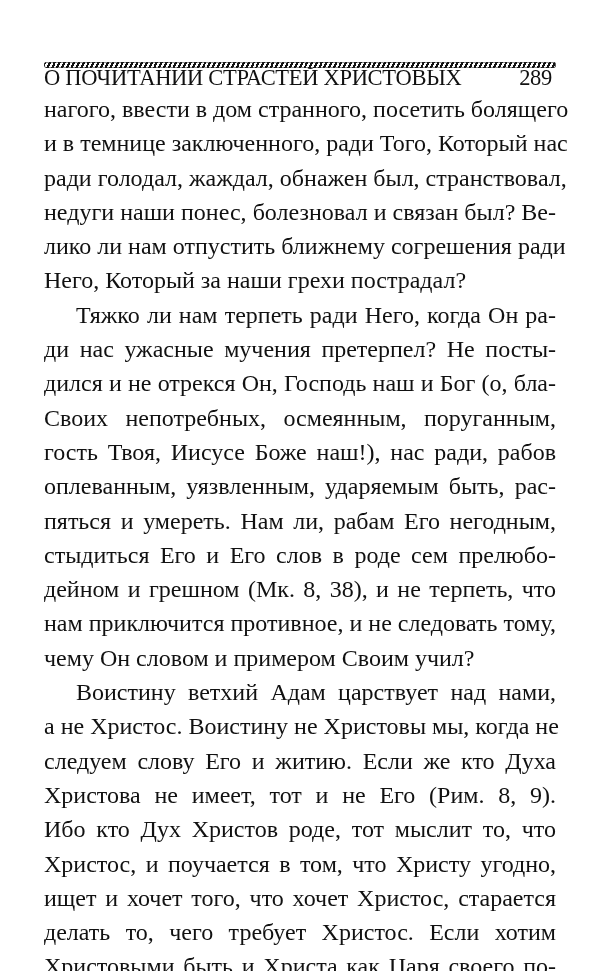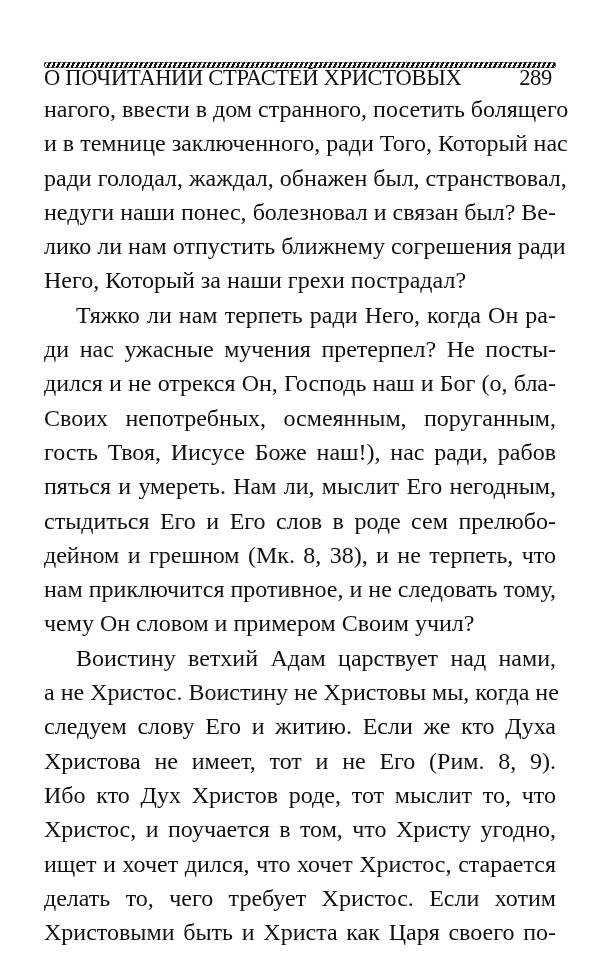--- a/index.html
+++ b/index.html
@@ -49,31 +49,32 @@
         <span class="line"><span>недуги наши понес, болезновал и связан был? Ве-</span></span>
         <span class="line"><span>лико ли нам отпустить ближнему согрешения ради</span></span>
         <span class="line last"><span>Него, Который за наши грехи пострадал?</span></span>
       </div>
       <div>
         <span class="line indent"><span>Тяжко ли нам терпеть ради Него, когда Он ра-</span></span>
         <span class="line"><span>ди нас ужасные мучения претерпел? Не посты-</span></span>
         <span class="line"><span>дился и не отрекся Он, Господь наш и Бог (о, бла-</span></span>
         <span class="line"><span>Своих непотребных, осмеянным, поруганным,</span></span>
         <span class="line"><span>гость Твоя, Иисусе Боже наш!), нас ради, рабов</span></span>
-        <span class="line"><span>пяться и умереть. Нам ли, мыслит Его негодным,</span></span>
+        <span class="line"><span>оплеванным, уязвленным, ударяемым быть, рас-</span></span>
+        <span class="line"><span>пяться и умереть. Нам ли, рабам Его негодным,</span></span>
         <span class="line"><span class="it">стыдиться Его и Его слов в роде сем прелюбо-</span></span>
         <span class="line"><span class="it">дейном и грешном</span><span> (Мк. 8, 38), и не терпеть, что</span></span>
         <span class="line"><span>нам приключится противное, и не следовать тому,</span></span>
         <span class="line last"><span>чему Он словом и примером Своим учил?</span></span>
       </div>
       <div>
         <span class="line indent"><span>Воистину ветхий Адам царствует над нами,</span></span>
         <span class="line"><span>а не Христос. Воистину не Христовы мы, когда не</span></span>
         <span class="line"><span>следуем слову Его и житию. </span><span class="it">Если же кто Духа</span></span>
         <span class="line"><span class="it">Христова не имеет, тот и не Его</span><span> (Рим. 8, 9).</span></span>
         <span class="line"><span>Ибо кто Дух Христов роде, тот мыслит то, что</span></span>
         <span class="line"><span>Христос, и поучается в том, что Христу угодно,</span></span>
-        <span class="line"><span>ищет и хочет дился, что хочет Христос, старается</span></span>
+        <span class="line"><span>ищет и хочет того, что хочет Христос, старается</span></span>
         <span class="line"><span>делать то, чего требует Христос. Если хотим</span></span>
         <span class="line"><span>Христовыми быть и Христа как Царя своего по-</span></span>
       </div>
     </div>
 </div>
 
 </body></html>

